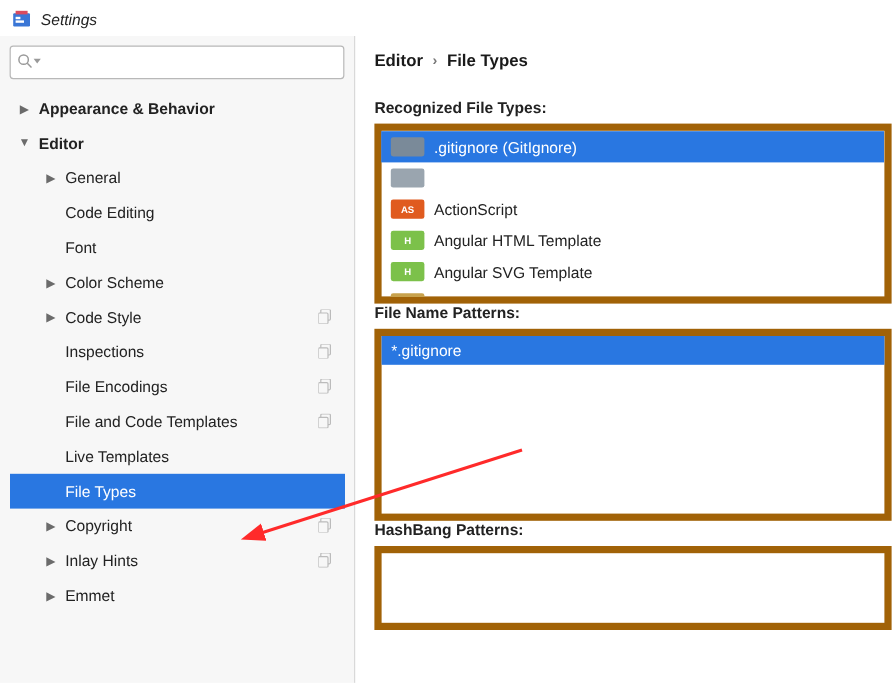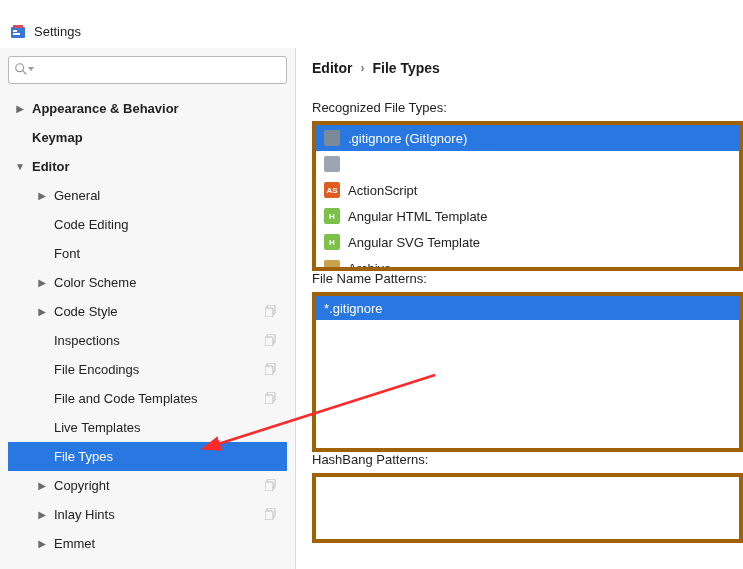--- a/index.html
+++ b/index.html
@@ -1,43 +1,43 @@
 <!DOCTYPE html>
 <html><head>
 <meta charset="utf-8">
 <style>
 * { box-sizing: border-box; margin: 0; padding: 0; }
 body { font-family: "Segoe UI", Arial, sans-serif; font-size: 13px; color: #222; background: #fff; width: 743px; height: 569px; overflow: hidden; position: relative; }
-.titlebar { display: flex; align-items: flex-start; padding: 24px 10px; height: 30px; }
+.titlebar { display: flex; align-items: flex-end; padding: 6px 10px; height: 30px; font-style: italic; }
 .app-icon { width: 16px; height: 16px; margin-right: 8px; display: inline-flex; }
 .title { font-size: 13px; }
 .main { display: flex; height: calc(100% - 30px); }
 .sidebar { width: 296px; background: #f7f7f7; border-right: 1px solid #d9d9d9; padding: 8px 8px 0 8px; display: flex; flex-direction: column; }
 .search-wrap { position: relative; margin-bottom: 10px; }
 .search-input { width: 100%; height: 28px; border: 1px solid #b8b8b8; border-radius: 3px; padding: 0 6px 0 26px; font-size: 13px; background: #fff; }
 .search-icon { position: absolute; left: 6px; top: 6px; color: #999; }
 .dropdown-caret { position: absolute; left: 20px; top: 11px; width: 0; height: 0; border-left: 3px solid transparent; border-right: 3px solid transparent; border-top: 4px solid #999; }
 .tree { flex: 1; overflow: auto; }
 .tree-row { display: flex; align-items: center; height: 29px; cursor: pointer; position: relative; }
 .tree-row .lbl { white-space: nowrap; }
 .tree-row.bold .lbl { font-weight: 700; }
 .tree-row.selected { background: #2977e1; color: #fff; margin: 0 -8px; padding: 0 8px; }
 .tw { display: inline-flex; width: 12px; justify-content: center; color: #6b6b6b; font-size: 10px; }
 .tree-row.selected .tw { color: #fff; }
 .ind { display: inline-block; }
 .row-badge { position: absolute; right: 10px; top: 8px; color: #aaa; }
 .content { flex: 1; padding: 12px 0 0 16px; display: flex; flex-direction: column; }
 .breadcrumb { display: flex; align-items: center; gap: 8px; font-size: 14px; font-weight: 700; color: #1a1a1a; padding-bottom: 18px; }
 .breadcrumb .sep { color: #777; font-size: 12px; }
-.section-label { font-size: 13px; margin: 6px 0 6px 0; }
-.listbox { border: 4px solid #a16207; margin-right: 0; }
+.section-label { font-size: 13px; margin: 6px 0 6px 0; font-weight: bold; }
+.listbox { border: 6px solid #a16207; margin-right: 0; }
 .ft-list { height: 150px; overflow: auto; }
 .ft-row { display: flex; align-items: center; height: 26px; padding: 0 8px; gap: 8px; }
 .ft-row.selected { background: #2977e1; color: #fff; }
-.ft-icon { width: 16px; height: 16px; display: inline-flex; align-items: center; justify-content: center; font-size: 8px; font-weight: 700; color: #fff; border-radius: 2px; }
+.ft-icon { width: 28px; height: 16px; display: inline-flex; align-items: center; justify-content: center; font-size: 8px; font-weight: 700; color: #fff; border-radius: 2px; }
 .pat-list { height: 160px; text-align: center; }
 .pat-row { display: flex; align-items: center; height: 24px; padding: 0 8px; }
 .pat-row.selected { background: #2977e1; color: #fff; }
 .hash-list { height: 70px; }
 .arrow-annot { position: absolute; pointer-events: none; z-index: 10; }
 .copy-icon { width: 12px; height: 12px; }
 </style>
 </head>
 <body>
 
@@ -67,26 +67,20 @@
     </div>
     <div class="tree" id="tree">
         <div class="tree-row bold">
           <span class="ind" style="width: 6px;"></span>
           <span class="tw">▶</span>
           <span style="width: 6px; display: inline-block;"></span>
           <span class="lbl">Appearance &amp; Behavior</span>
         </div>
         <div class="tree-row bold">
           <span class="ind" style="width: 6px;"></span>
-          <span class="tw"></span>
-          <span style="width: 6px; display: inline-block;"></span>
-          <span class="lbl">Keymap</span>
-        </div>
-        <div class="tree-row bold">
-          <span class="ind" style="width: 6px;"></span>
           <span class="tw">▼</span>
           <span style="width: 6px; display: inline-block;"></span>
           <span class="lbl">Editor</span>
         </div>
         <div class="tree-row">
           <span class="ind" style="width: 28px;"></span>
           <span class="tw">▶</span>
           <span style="width: 6px; display: inline-block;"></span>
           <span class="lbl">General</span>
         </div>

